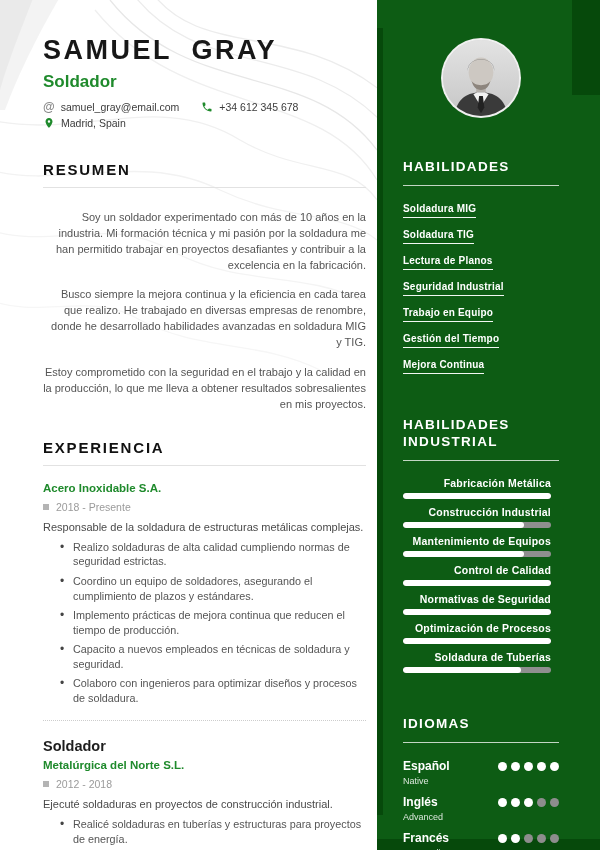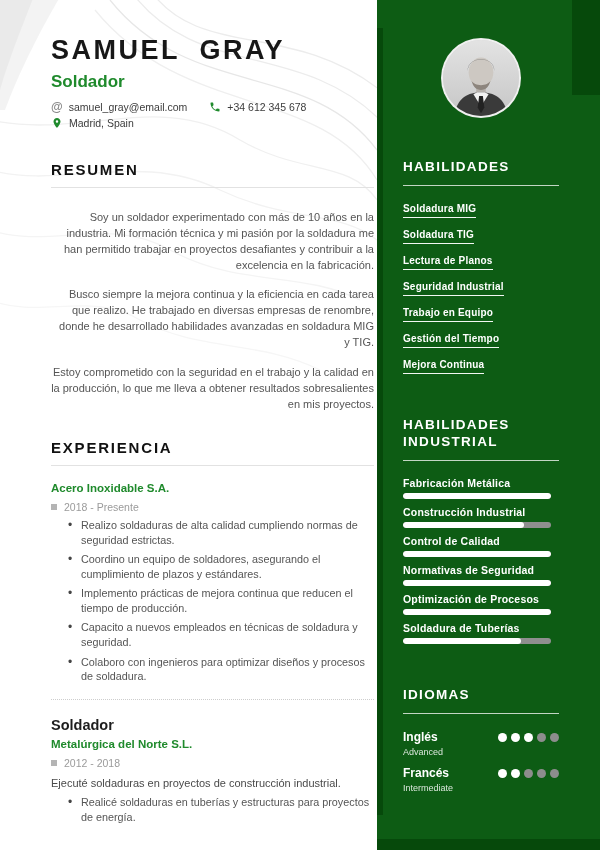--- a/index.html
+++ b/index.html
@@ -13,21 +13,21 @@
     --green:#0d5c14;
     --green-dark:#06490b;
     --accent:#1f8a2c;
     --bar-track:#8f8f8f;
     --dot-muted:#8d8d8d;
   }
   
   .swirls{position:absolute;top:0;left:0;pointer-events:none;}
   
   .main-col{
-    position:absolute;left:9px;top:0;width:377px;height:744px;
+    position:absolute;left:1px;top:0;width:377px;height:744px;
     box-sizing:border-box;padding:36px 12px 0 42px;z-index:2;
   }
   .name{
     font-size:27px;font-weight:700;color:#171717;
     letter-spacing:2.5px;word-spacing:10px;line-height:1.1;
   }
   .subtitle{
     margin-top:6px;font-size:17px;font-weight:700;color:var(--accent);
   }
   .contacts{margin-top:9px;font-size:10.5px;color:#3c3c3c;}
@@ -95,21 +95,21 @@
     line-height:1.3;color:#fff;
   }
   .side-rule{border:none;border-top:1px solid rgba(255,255,255,.75);margin:9px 0 0 0;}
   .skills{margin-top:17px;display:flex;flex-wrap:wrap;column-gap:13px;row-gap:11px;width:156px;}
   .skill{
     font-size:10px;font-weight:700;letter-spacing:.2px;color:#fff;
     padding-bottom:3px;border-bottom:1.5px solid rgba(255,255,255,.95);
     white-space:nowrap;
   }
   .bars{margin-top:16px;width:148px;}
-  .bar-row{margin-bottom:7px;}
+  .bar-row{margin-bottom:7px;text-align:right;}
   .bar-label{font-size:10.5px;font-weight:700;letter-spacing:.2px;line-height:1.15;}
   .bar-track{
     margin-top:4px;height:6px;border-radius:3px;background:var(--bar-track);
     overflow:hidden;
   }
   .bar-fill{height:100%;border-radius:3px;background:#ffffff;}
   .langs{margin-top:16px;width:156px;}
   .lang-row{display:flex;justify-content:space-between;margin-bottom:9px;}
   .lang-name{font-size:12px;font-weight:700;}
   .lang-level{font-size:9px;color:rgba(255,255,255,.85);margin-top:3px;}
@@ -177,20 +177,21 @@
   <div class="section exp">
     <div class="sec-heading">EXPERIENCIA</div>
     <hr class="sec-rule">
     <div class="jobs" id="jobs">
         <article class="job">
           <div class="job-company">Acero Inoxidable S.A.</div>
           <div class="job-period">
             <span class="period-sq"></span>
             <span>2018 - Presente</span>
           </div>
+          <div class="job-summary">Responsable de la soldadura de estructuras metálicas complejas.</div>
           <ul class="job-bullets">
             <li>Realizo soldaduras de alta calidad cumpliendo normas de seguridad estrictas.</li>
             <li>Coordino un equipo de soldadores, asegurando el cumplimiento de plazos y estándares.</li>
             <li>Implemento prácticas de mejora continua que reducen el tiempo de producción.</li>
             <li>Capacito a nuevos empleados en técnicas de soldadura y seguridad.</li>
             <li>Colaboro con ingenieros para optimizar diseños y procesos de soldadura.</li>
           </ul>
         </article>
         <article class="job">
           <div class="job-title">Soldador</div>
@@ -257,20 +258,26 @@
             <div class="bar-fill" style="width: 100%;"></div>
           </div>
         </div>
         <div class="bar-row">
           <div class="bar-label">Construcción Industrial</div>
           <div class="bar-track">
             <div class="bar-fill" style="width: 82%;"></div>
           </div>
         </div>
         <div class="bar-row">
+          <div class="bar-label">Mantenimiento de Equipos</div>
+          <div class="bar-track">
+            <div class="bar-fill" style="width: 82%;"></div>
+          </div>
+        </div>
+        <div class="bar-row">
           <div class="bar-label">Control de Calidad</div>
           <div class="bar-track">
             <div class="bar-fill" style="width: 100%;"></div>
           </div>
         </div>
         <div class="bar-row">
           <div class="bar-label">Normativas de Seguridad</div>
           <div class="bar-track">
             <div class="bar-fill" style="width: 100%;"></div>
           </div>
@@ -289,20 +296,33 @@
         </div>
       </div>
   </div>
 
   <div class="side-section">
     <div class="side-heading">IDIOMAS</div>
     <hr class="side-rule">
     <div class="langs" id="langs">
         <div class="lang-row">
           <div>
+            <div class="lang-name">Español</div>
+            <div class="lang-level">Native</div>
+          </div>
+          <div class="lang-dots">
+            <span class="dot on"></span>
+            <span class="dot on"></span>
+            <span class="dot on"></span>
+            <span class="dot on"></span>
+            <span class="dot on"></span>
+          </div>
+        </div>
+        <div class="lang-row">
+          <div>
             <div class="lang-name">Inglés</div>
             <div class="lang-level">Advanced</div>
           </div>
           <div class="lang-dots">
             <span class="dot on"></span>
             <span class="dot on"></span>
             <span class="dot on"></span>
             <span class="dot off"></span>
             <span class="dot off"></span>
           </div>

